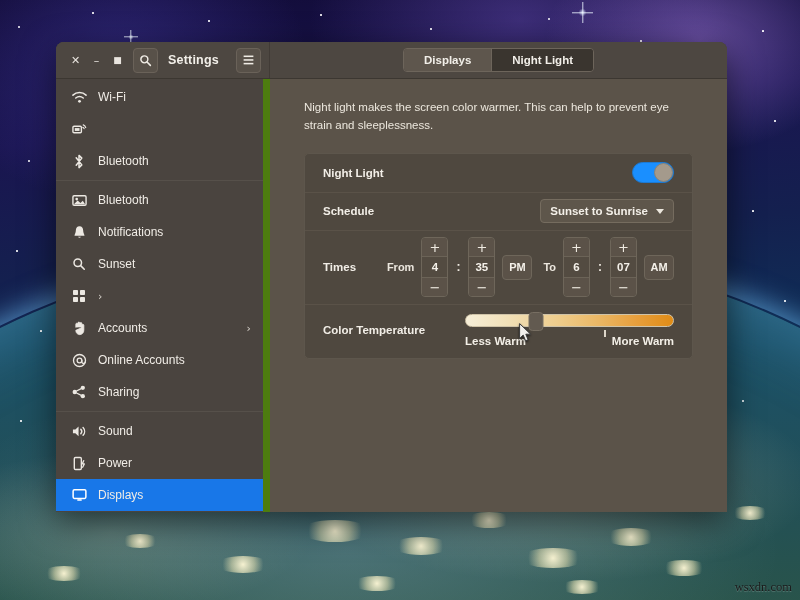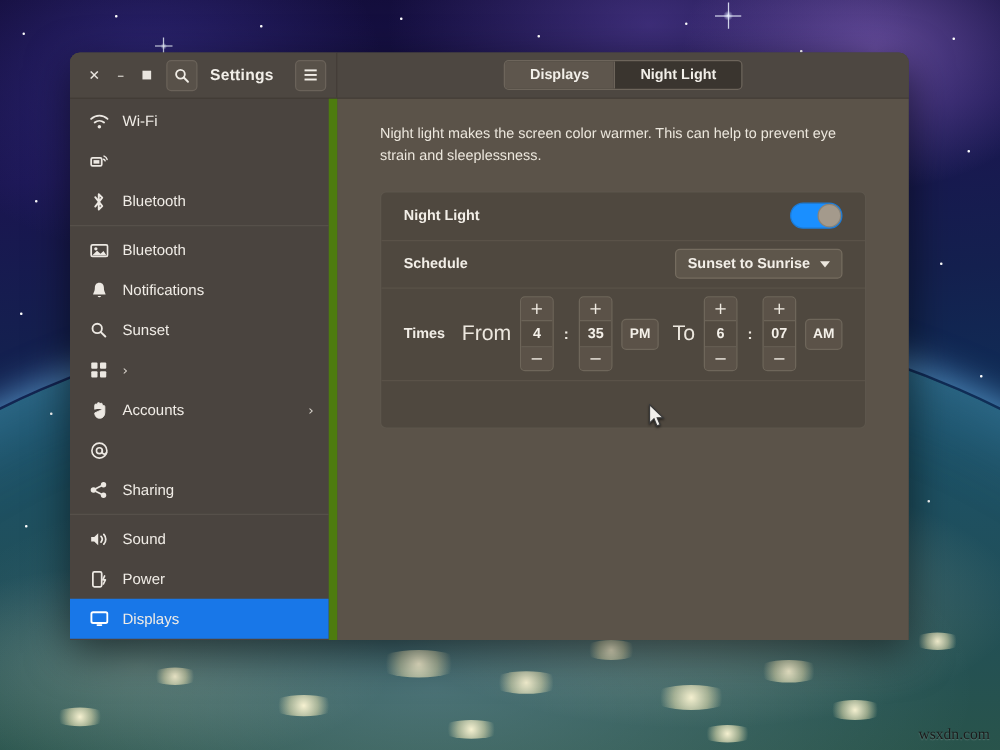--- a/index.html
+++ b/index.html
@@ -221,21 +221,21 @@
   }
   .caret {
     width: 0; height: 0;
     border-left: 4.5px solid transparent;
     border-right: 4.5px solid transparent;
     border-top: 5px solid #ece7de;
   }
 
   
   .times-wrap { display: flex; align-items: center; gap: 7px; }
-  .time-word { color: #ece7de; font-size: 17px; }
+  .time-word { color: #ece7de; font-size: 11px; font-weight: bold; }
   .spin {
     display: flex; flex-direction: column;
     width: 27px;
     border: 1px solid #6e665a;
     border-radius: 4px;
     overflow: hidden;
     background: #574f45;
   }
   .spin .btn {
     height: 18px;
@@ -491,20 +491,21 @@
         </div>
 
         <div class="nav-item">
           <span class="nav-ico">
             <svg width="15" height="15" viewBox="0 0 16 16">
               <circle cx="8" cy="8" r="6.4" fill="none" stroke="#ece8e2" stroke-width="1.4"></circle>
               <circle cx="8" cy="8" r="2.5" fill="none" stroke="#ece8e2" stroke-width="1.4"></circle>
               <path d="M10.5 8 L10.5 10 A2 2 0 0 0 14.2 9.4" fill="none" stroke="#ece8e2" stroke-width="1.4" stroke-linecap="round"></path>
             </svg>
           </span>
+          <span class="nav-label">Online Accounts</span>
         </div>
 
         <div class="nav-item">
           <span class="nav-ico">
             <svg width="14" height="14" viewBox="0 0 15 15">
               <circle cx="11.6" cy="3" r="2.3" fill="#ece8e2"></circle>
               <circle cx="11.6" cy="12" r="2.3" fill="#ece8e2"></circle>
               <circle cx="3" cy="7.5" r="2.4" fill="#ece8e2"></circle>
               <line x1="4.8" y1="6.4" x2="9.9" y2="3.9" stroke="#ece8e2" stroke-width="1.4"></line>
               <line x1="4.8" y1="8.6" x2="9.9" y2="11.1" stroke="#ece8e2" stroke-width="1.4"></line>
@@ -614,20 +615,31 @@
                 <span class="btn">+</span>
                 <span class="val">07</span>
                 <span class="btn">−</span>
               </div>
 
               <div class="ampm">AM</div>
             </div>
           </div>
 
           <div class="row temp-row">
+            <span class="row-label temp-label">Color Temperature</span>
+            <div class="slider-wrap">
+              <div class="track">
+                <div class="slider-handle" id="slider-handle" style="left: 34%;"></div>
+              </div>
+              <div class="slider-tick" id="slider-tick" style="left: 67%;"></div>
+              <div class="slider-ends">
+                <span>Less Warm</span>
+                <span>More Warm</span>
+              </div>
+            </div>
           </div>
 
         </div>
       </div>
     </div>
   </div>
 
   <svg id="cursor" viewBox="0 0 13 19">
     <polygon points="0.6,0.6 0.6,15.5 4.2,12.1 6.6,17.8 9.1,16.7 6.8,11.2 11.6,11.2" fill="#f2f0ec" stroke="#3a3a3a" stroke-width="1"></polygon>
   </svg>

